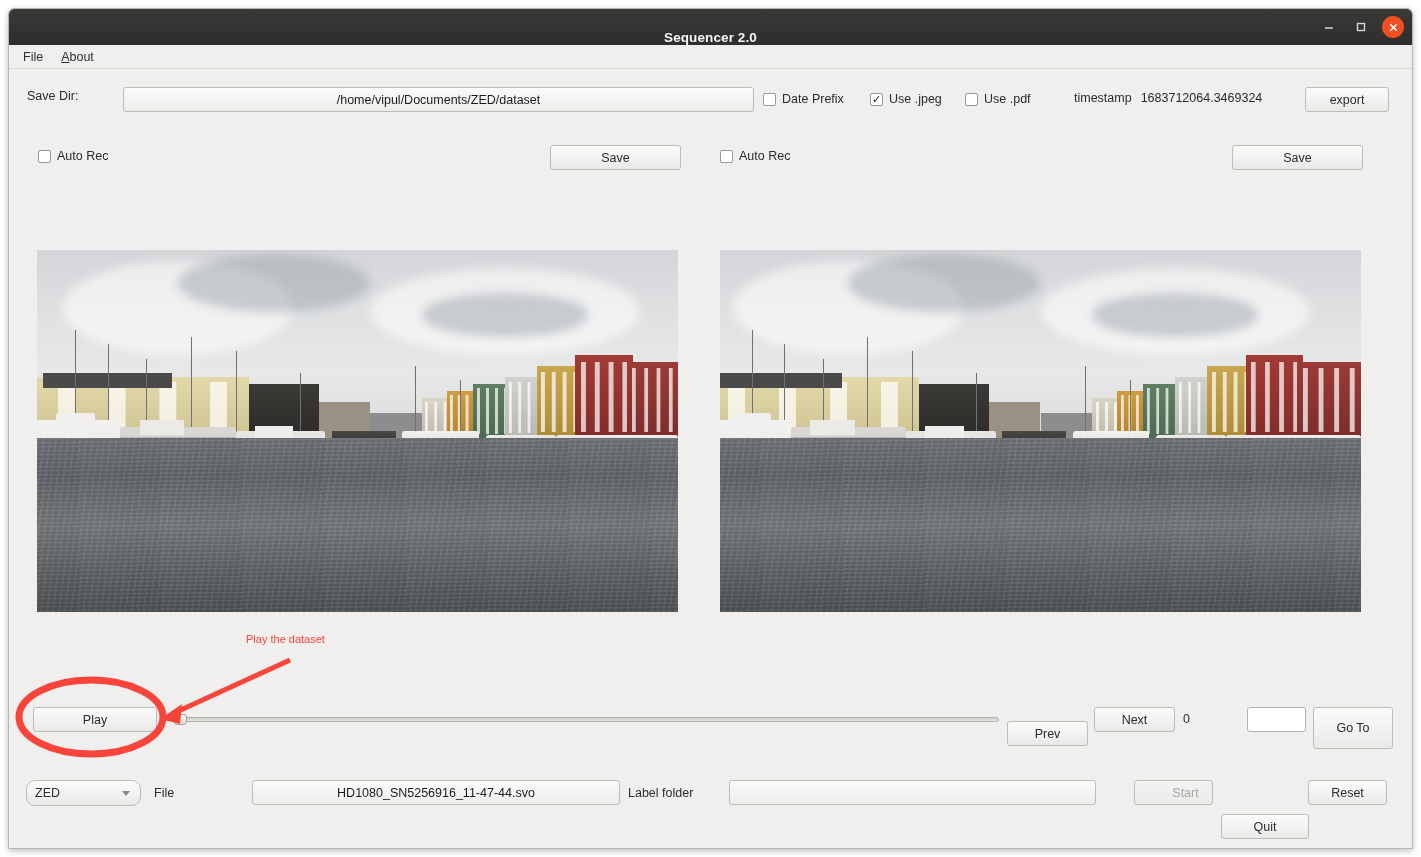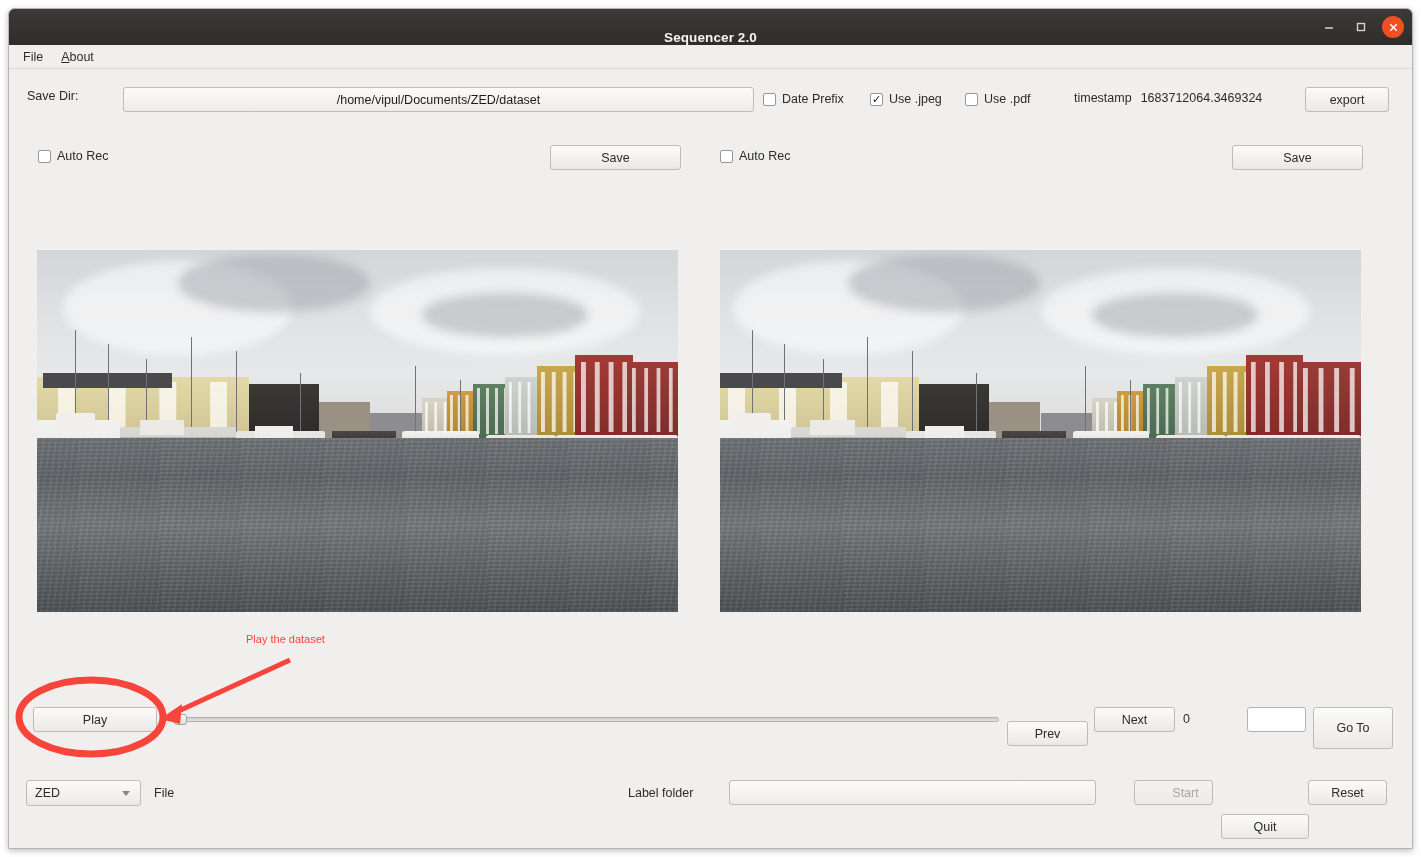--- a/index.html
+++ b/index.html
@@ -178,21 +178,21 @@
     border: 1px solid #a9a5a1;
     border-radius: 3px;
     box-sizing:border-box;
   }
   
   .combo {
     position:absolute;
     height: 26px;
     background: linear-gradient(180deg,#fbfbfa 0%,#ebe9e7 100%);
     border: 1px solid #bfbbb7;
-    border-radius: 3px;
+    border-radius: 9px;
     box-sizing: border-box;
     display:flex; align-items:center;
     font-size: 12.5px; color:#2b2b2b;
     padding-left: 8px;
     cursor: default;
   }
   .combo .arrow {
     position:absolute; right: 10px; top: 50%;
     margin-top: -2px;
     width:0;height:0;
@@ -419,20 +419,21 @@
   <div class="btn" style="position:absolute; left:1085px; top:698px; width:81px; height:25px;">Next</div>
   <div class="label" style="position:absolute; left:1174px; top:703px;">0</div>
   <div class="field" style="position:absolute; left:1238px; top:698px; width:59px; height:25px;"></div>
   <div class="btn" style="position:absolute; left:1304px; top:698px; width:80px; height:42px;">Go To</div>
 
   <div class="combo" style="left:17px; top:771px; width:115px;">
     <span>ZED</span>
     <span class="arrow"></span>
   </div>
   <div class="label" style="position:absolute; left:145px; top:777px;">File</div>
+  <div class="field readonly center" style="position:absolute; left:243px; top:771px; width:368px; height:25px;">HD1080_SN5256916_11-47-44.svo</div>
   <div class="label" style="position:absolute; left:619px; top:777px;">Label folder</div>
   <div class="field readonly" style="position:absolute; left:720px; top:771px; width:367px; height:25px;"></div>
   <div class="btn disabled" style="position:absolute; left:1125px; top:771px; width:79px; height:25px;">Start</div>
   <div class="btn" style="position:absolute; left:1212px; top:805px; width:88px; height:25px;">Quit</div>
   <div class="btn" style="position:absolute; left:1299px; top:771px; width:79px; height:25px;">Reset</div>
 
 </div>
 
 <div class="anno-layer">
   <svg width="1421" height="857" style="position:absolute; left:0; top:0;">

